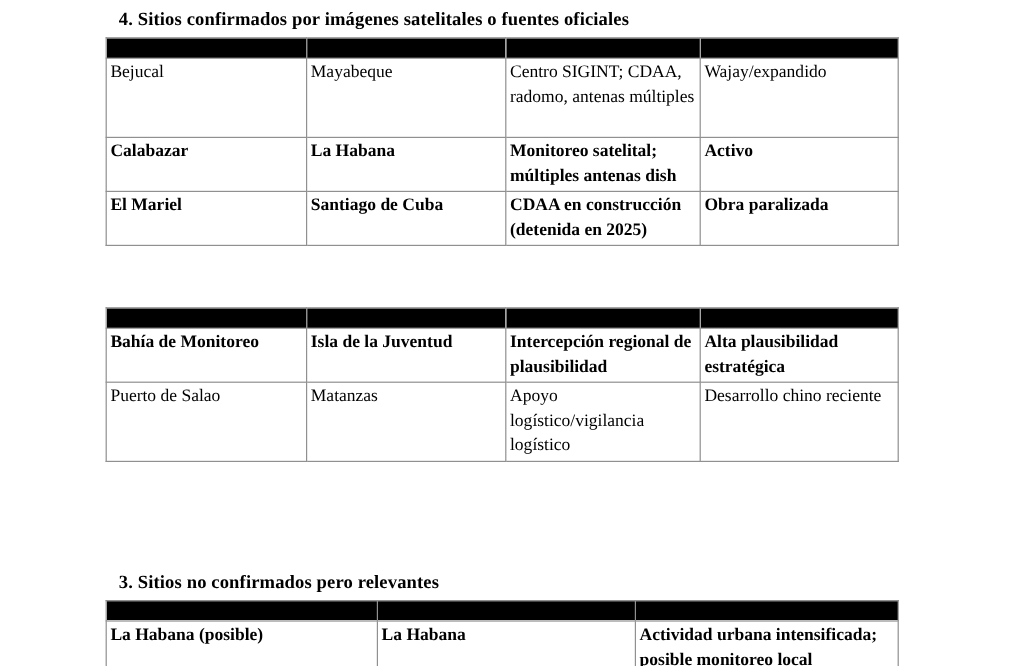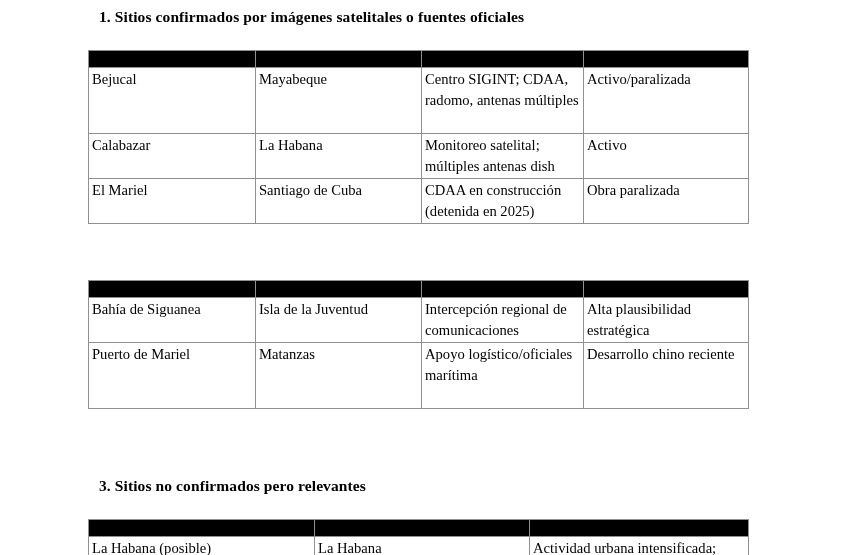--- a/index.html
+++ b/index.html
@@ -37,21 +37,20 @@
     padding-left: 99px;
     letter-spacing: 0.1px;
     white-space: nowrap;
   }
 
   table.doc-table {
     border-collapse: collapse;
     margin-left: 88px;
     table-layout: fixed;
     background: #ffffff;
-    margin-top: 24px;
   }
 
   table.doc-table td {
     border: 1px solid #909090;
     vertical-align: top;
     padding: 1px 3px 2px 3px;
     font-size: 14.6px;
     line-height: 20.5px;
     font-family: "Liberation Serif", "DejaVu Serif", serif;
     color: #000000;
@@ -68,54 +67,54 @@
   
   .t4 col.c1 { width: 167px; }
   .t4 col.c2 { width: 166px; }
   .t4 col.c3 { width: 162px; }
   .t4 col.c4 { width: 165px; }
 
   
   .t3 col.c1 { width: 226px; }
   .t3 col.c2 { width: 215px; }
   .t3 col.c3 { width: 219px; }
-  .h-2line td { height: 41px; }
+  .h-2line td { height: 41px; font-weight: bold; }
   .h-3line td { height: 62px; }
 
   #sec1 { top: 8px; }
   #sec2 { top: 256px; }
   #sec3 { top: 477px; }
 </style>
 </head>
 <body>
 
 <div class="page">
 
   <div class="section" id="sec1">
-    <div class="section-heading">1. Sitios confirmados por imágenes satelitales o fuentes oficiales</div>
+    <div class="section-heading">4. Sitios confirmados por imágenes satelitales o fuentes oficiales</div>
 
     <table class="doc-table t4">
       <colgroup>
         <col class="c1">
           <col class="c2">
           <col class="c3">
           <col class="c4">
       </colgroup>
       <tbody>
         <tr class="head-row">
           <td></td>
           <td></td>
           <td></td>
           <td></td>
         </tr>
         <tr class="h-3line">
           <td>Bejucal</td>
           <td>Mayabeque</td>
           <td>Centro SIGINT; CDAA, radomo, antenas múltiples</td>
-          <td>Activo/paralizada</td>
+          <td>Wajay/expandido</td>
         </tr>
         <tr class="h-2line">
           <td>Calabazar</td>
           <td>La Habana</td>
           <td>Monitoreo satelital; múltiples antenas dish</td>
           <td>Activo</td>
         </tr>
         <tr class="h-2line">
           <td>El Mariel</td>
           <td>Santiago de Cuba</td>
@@ -136,29 +135,29 @@
           <col class="c4">
       </colgroup>
       <tbody>
         <tr class="head-row">
           <td></td>
           <td></td>
           <td></td>
           <td></td>
         </tr>
         <tr class="h-2line">
-          <td>Bahía de Siguanea</td>
+          <td>Bahía de Monitoreo</td>
           <td>Isla de la Juventud</td>
-          <td>Intercepción regional de comunicaciones</td>
+          <td>Intercepción regional de plausibilidad</td>
           <td>Alta plausibilidad estratégica</td>
         </tr>
         <tr class="h-3line">
-          <td>Puerto de Mariel</td>
+          <td>Puerto de Salao</td>
           <td>Matanzas</td>
-          <td>Apoyo logístico/oficiales marítima</td>
+          <td>Apoyo logístico/vigilancia logístico</td>
           <td>Desarrollo chino reciente</td>
         </tr>
       </tbody>
     </table>
   </div>
 
   <div class="section" id="sec3">
     <div class="section-heading">3. Sitios no confirmados pero relevantes</div>
 
     <table class="doc-table t3">

